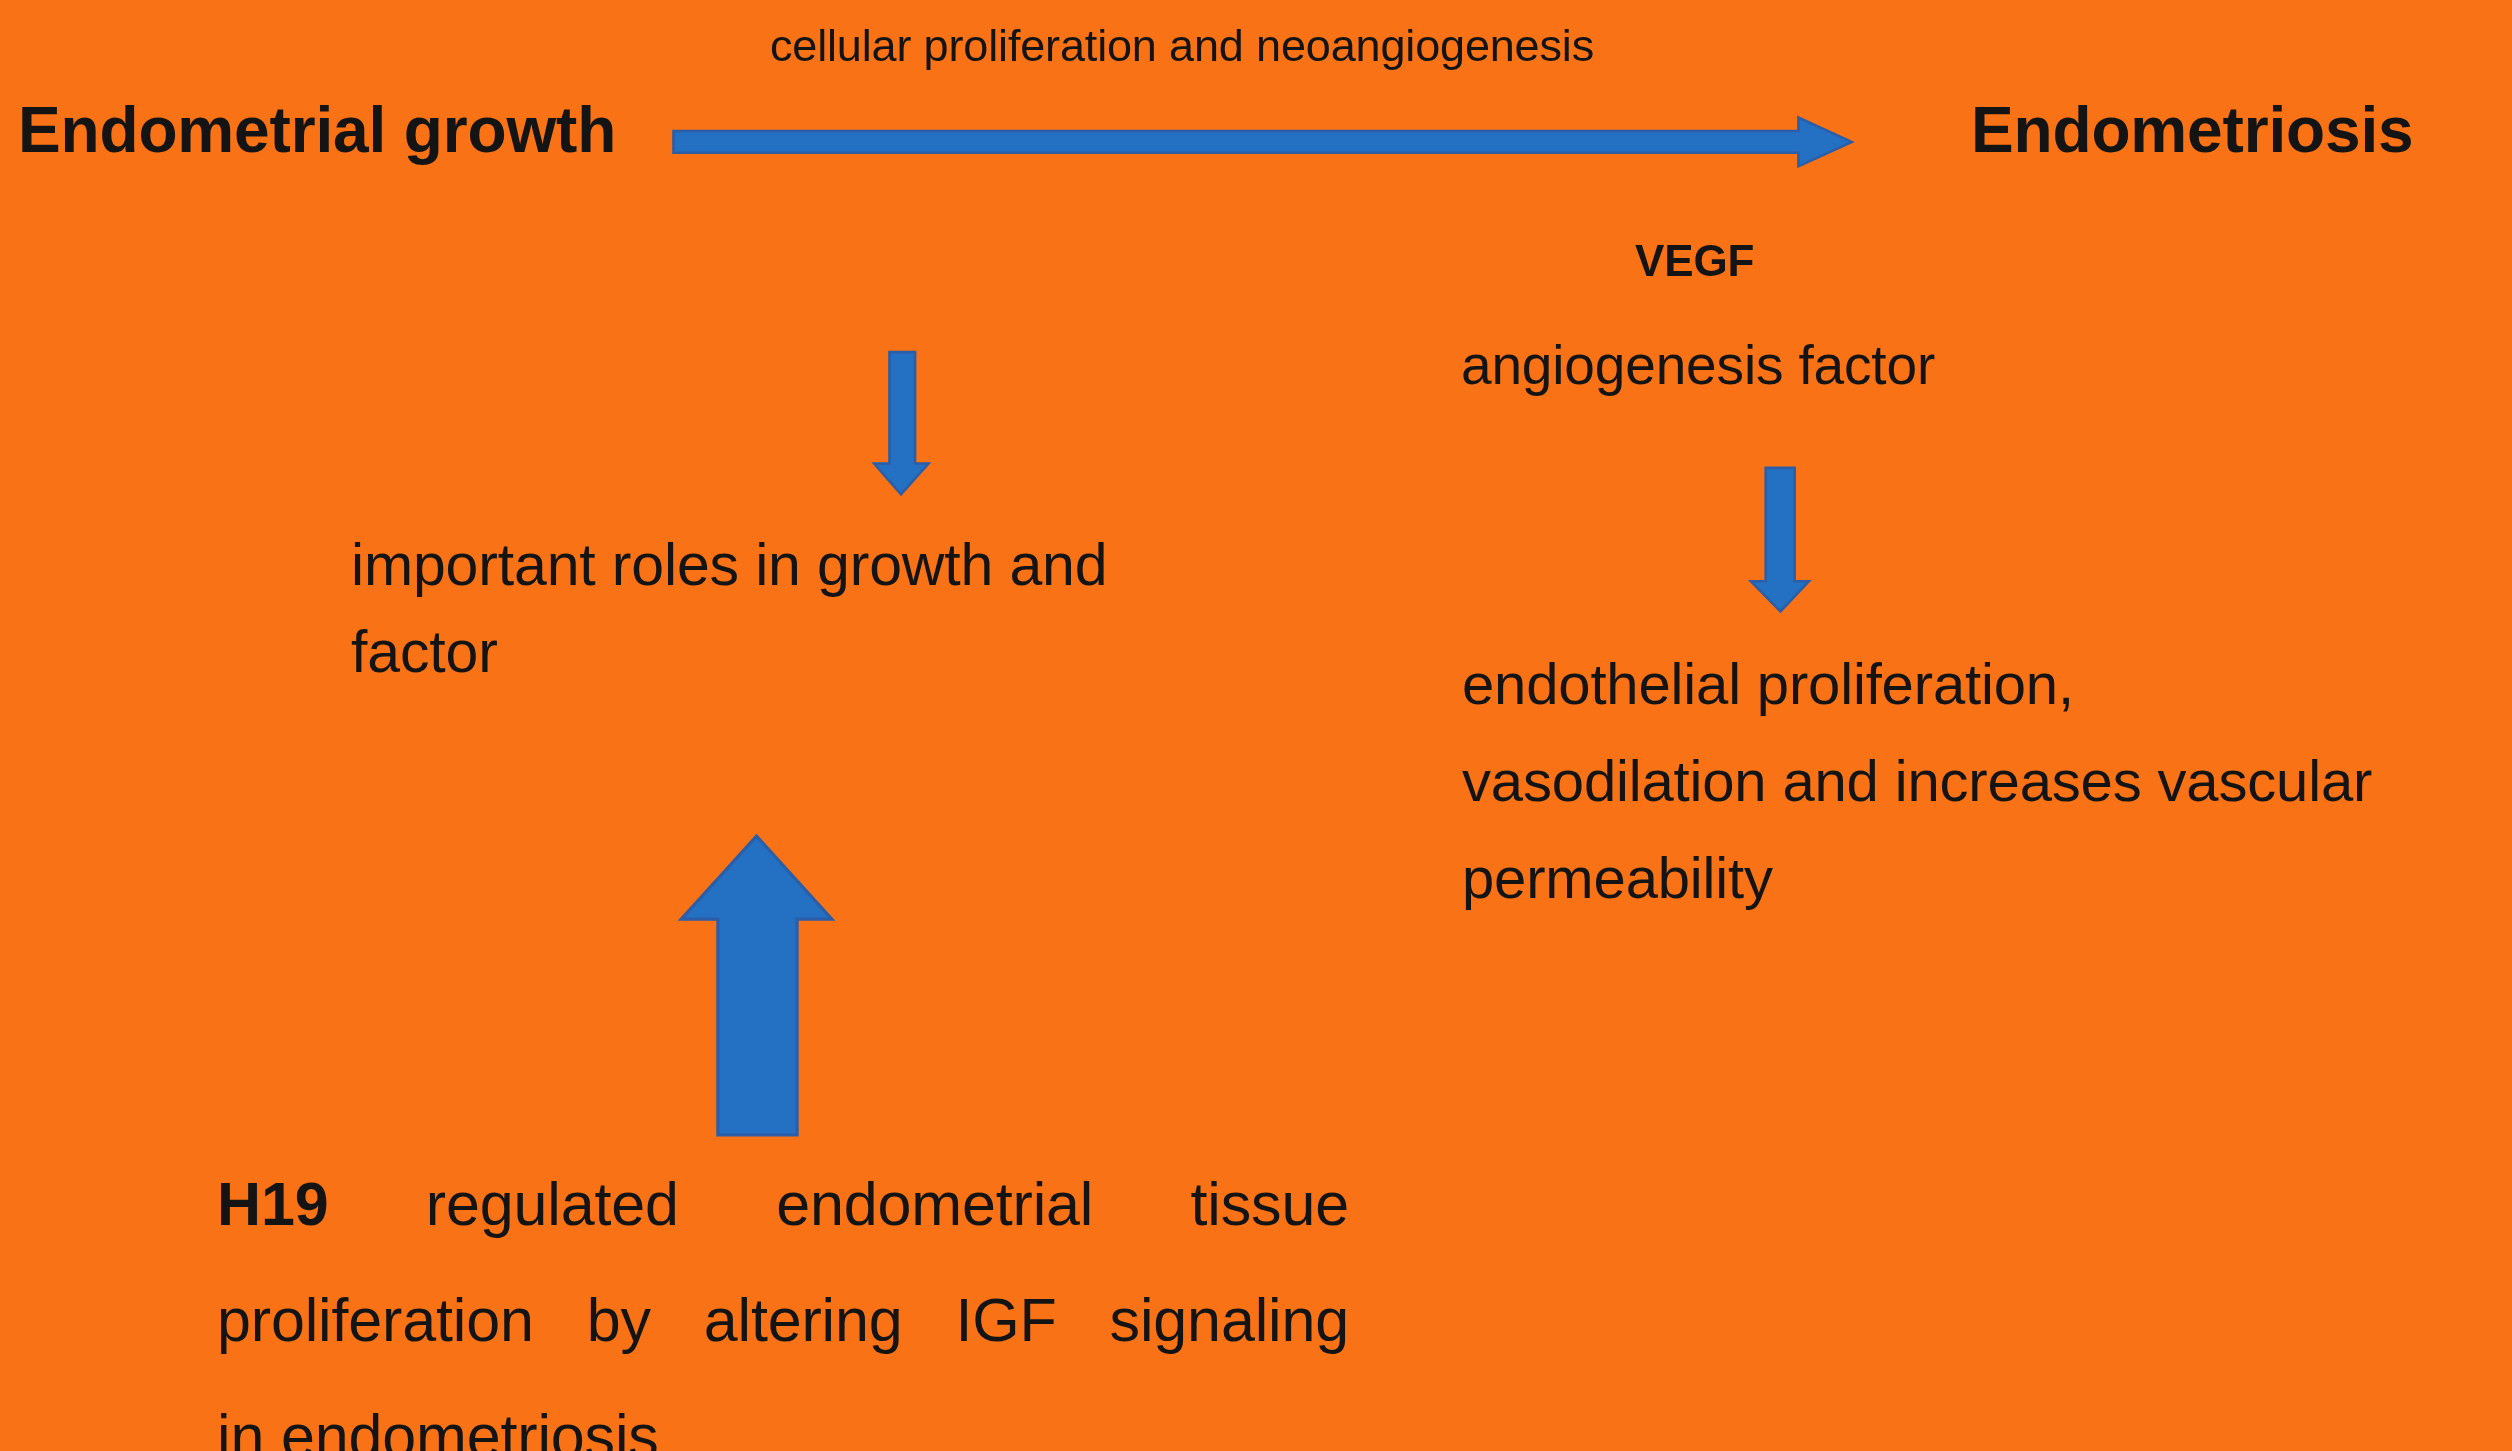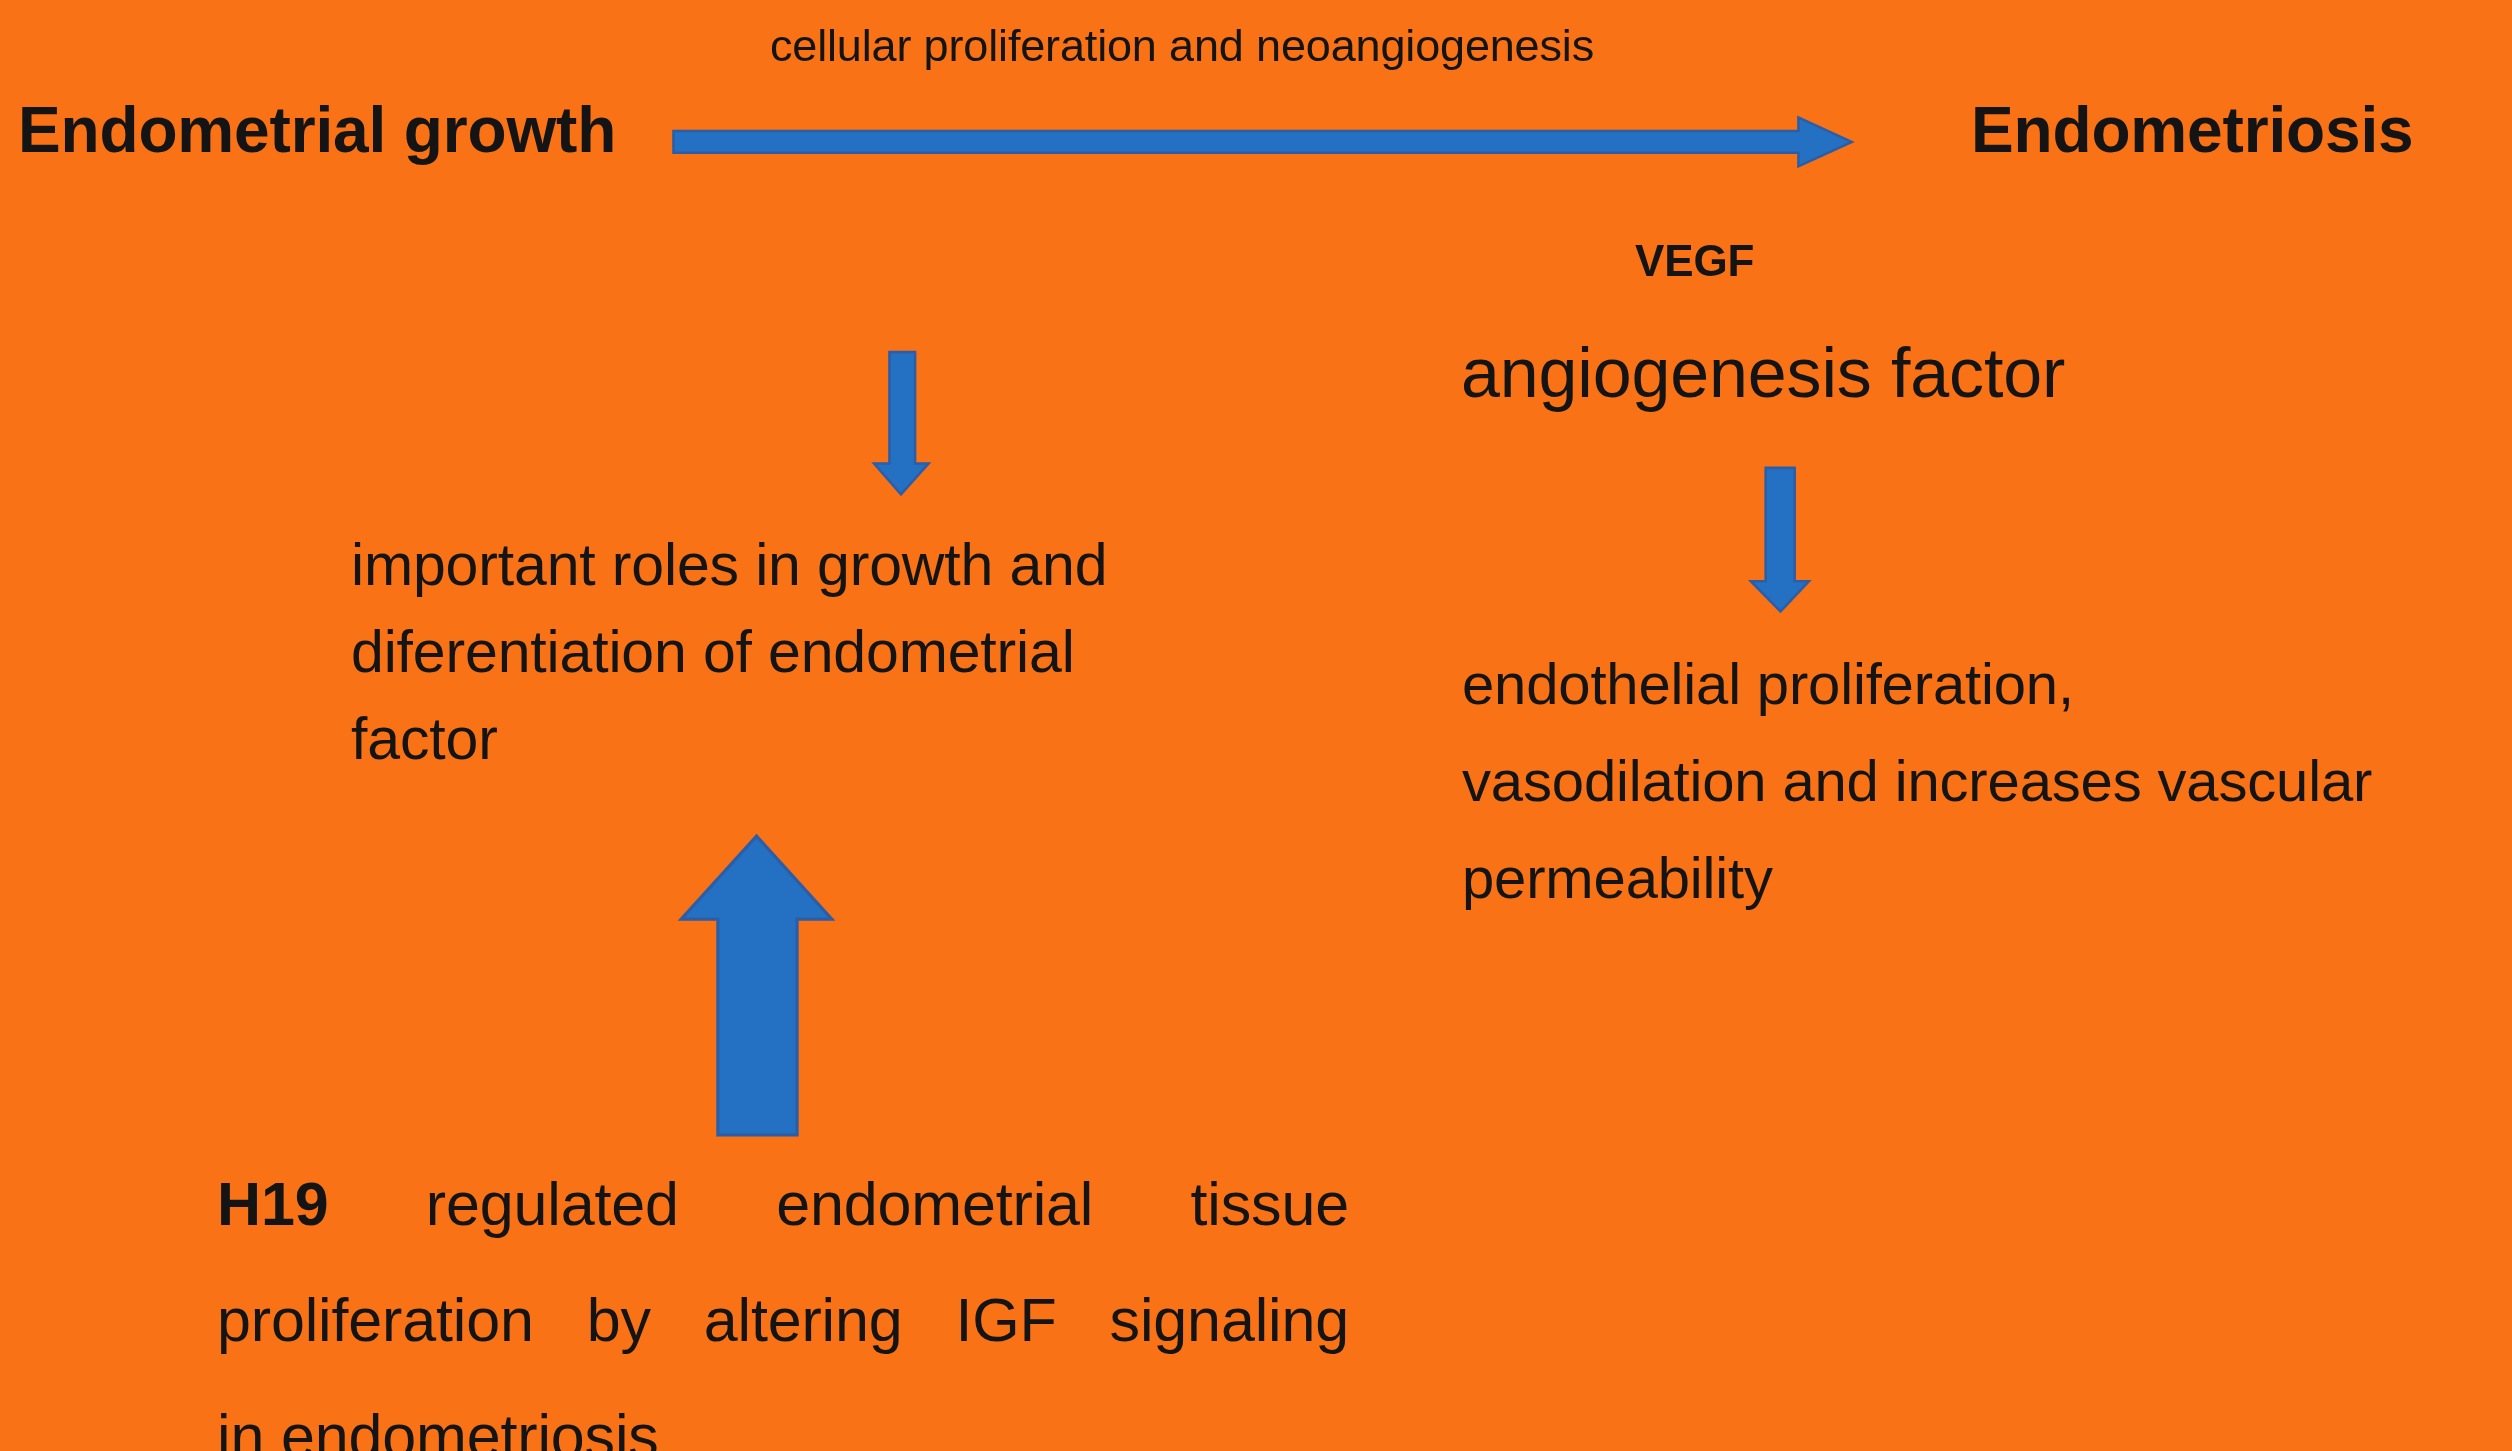--- a/index.html
+++ b/index.html
@@ -49,21 +49,21 @@
     text-align:left;
     line-height:87px;
   }
   .vegf-label{
     font-size:44px;
     font-weight:700;
     line-height:1.1;
     white-space:nowrap;
   }
   .vegf-sub{
-    font-size:70px;
+    font-size:55px;
     font-weight:400;
     line-height:1.1;
     white-space:nowrap;
   }
   .right-effect{
     width:1082px;
     font-size:58px;
     text-align:left;
     line-height:97px;
   }
@@ -102,21 +102,20 @@
 
   <div class="abs node-title" style="left:1971px;top:97px;">Endometriosis</div>
 
 
   <svg class="arrow abs" style="left:869px;top:348px;" width="64" height="151" viewBox="0 0 100 235" aria-hidden="true">
     <polygon stroke-width="4" points="32,6 72,6 72,180 93,180 50,228 8,180 32,180"></polygon>
   </svg>
 
   <div class="abs para left-effect" style="left:351px;top:522px;">
     <span class="line">important roles in growth and</span>
-    <span class="line">diferentiation of endometrial</span>
     <span class="line">factor</span>
   </div>
 
   <div class="abs vegf-label" style="left:1635px;top:237px;">VEGF</div>
 
   <div class="abs vegf-sub" style="left:1461px;top:335px;">angiogenesis factor</div>
 
   <svg class="arrow abs" style="left:1745px;top:464px;" width="71" height="152" viewBox="0 0 110 236" aria-hidden="true">
     <polygon stroke-width="4" points="32,6 77,6 77,182 99,182 55,229 9,182 32,182"></polygon>
   </svg>

